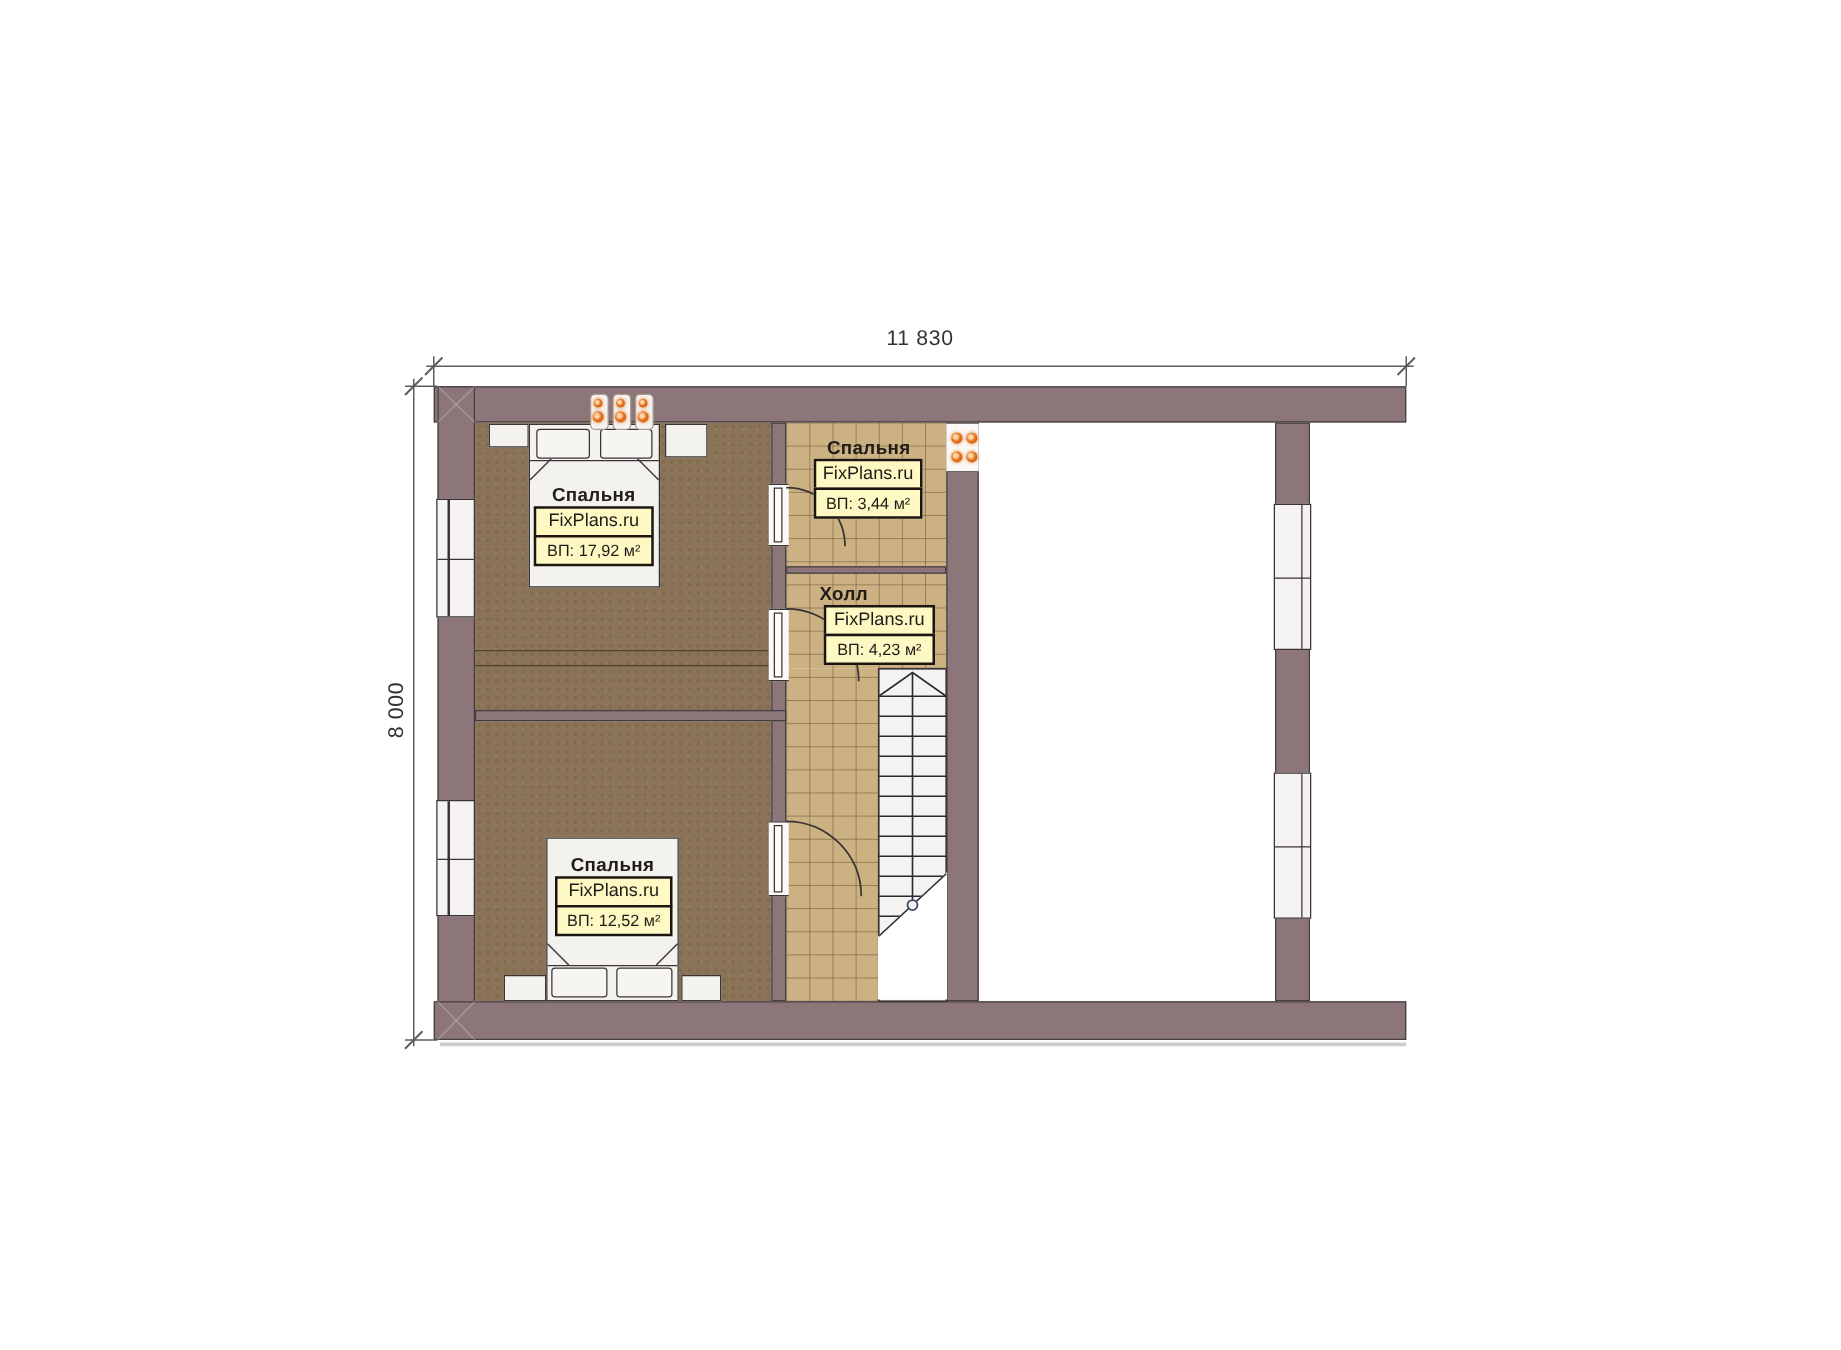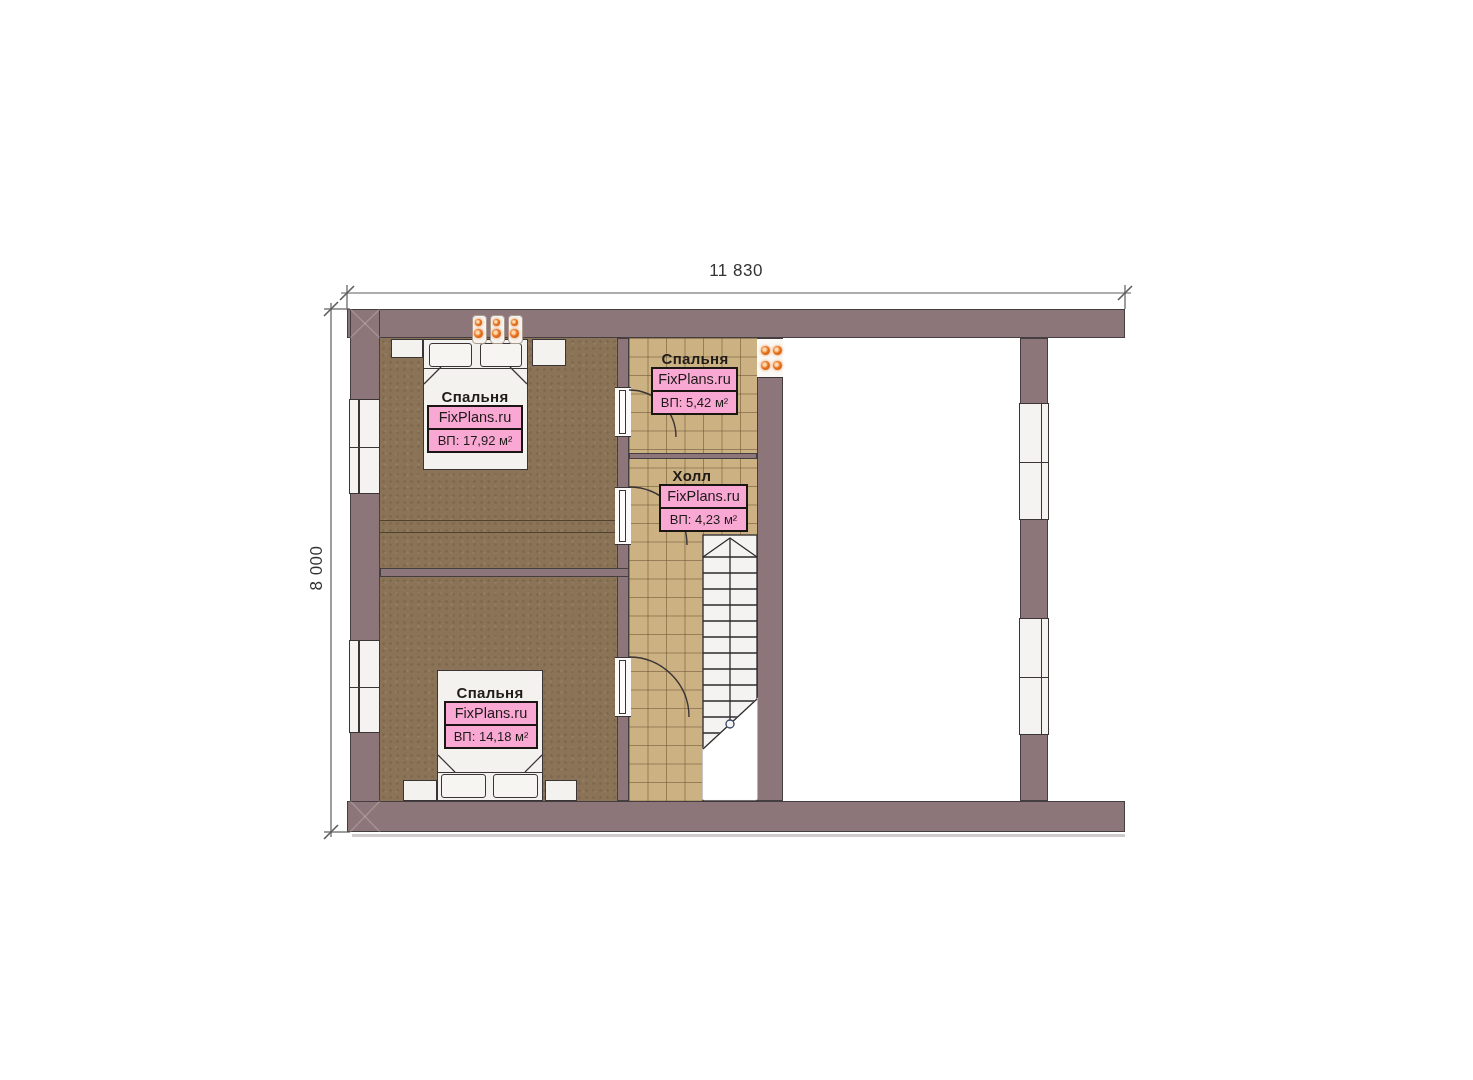--- a/index.html
+++ b/index.html
@@ -23,21 +23,21 @@
   .pillow{position:absolute;background:#f6f5f2;border:1.3px solid var(--outline);border-radius:3px;box-sizing:border-box;}
   .doorslot{position:absolute;background:#fbfaf8;border-top:1.5px solid var(--outline);
             border-bottom:1.5px solid var(--outline);box-sizing:border-box;z-index:3;}
   .leaf{position:absolute;background:#fdfdfb;border:1px solid var(--outline);box-sizing:border-box;}
   .window{position:absolute;background:#f4f3f1;border:1.5px solid var(--outline);box-sizing:border-box;z-index:4;}
   .glaze{position:absolute;top:0;bottom:0;width:1.5px;background:var(--outline);}
   .split{position:absolute;left:0;right:0;height:1px;background:var(--outline);top:50%;}
   .room-name{position:absolute;z-index:6;font-weight:bold;font-size:15px;text-align:center;
              color:#201c18;letter-spacing:.3px;}
   .infobox{position:absolute;z-index:6;}
-  .infobox .row{border:2px solid #1b1613;background:#f9a8d4;text-align:center;
+  .infobox .row{border:2px solid #1b1613;background:#fef9c3;text-align:center;
                 font-size:14.5px;line-height:19px;padding:1px 2px;}
   .infobox .row + .row{margin-top:-2px;font-size:13px;}
   .dimtext{position:absolute;z-index:6;color:#333;font-size:17px;text-align:center;letter-spacing:.5px;}
   .fixture{position:absolute;width:13px;height:27px;background:#f6f4f0;border:1px solid #a99a90;
            border-radius:4px;z-index:4;}
   .dot{position:absolute;border-radius:50%;background:radial-gradient(circle at 40% 40%, #ffd9ad 0 18%, var(--accent-light) 45%, #b7510e 100%);
        box-shadow:0 0 3px rgba(232,115,31,.9);z-index:5;}
   .attic-line{position:absolute;height:1.3px;background:rgba(60,48,36,.75);z-index:2;}
   svg.overlay{position:absolute;left:0;top:0;z-index:5;pointer-events:none;}
 </style>
@@ -125,33 +125,33 @@
 
   <div class="room-name" style="left:420px;top:388px;width:110px;">Спальня</div>
   <div class="infobox" style="left:427px;top:405px;width:96px;">
     <div class="row">FixPlans.ru</div>
     <div class="row">ВП: 17,92 м²</div>
   </div>
 
   <div class="room-name" style="left:640px;top:350px;width:110px;">Спальня</div>
   <div class="infobox" style="left:651px;top:367px;width:87px;">
     <div class="row">FixPlans.ru</div>
-    <div class="row">ВП: 5,42 м²</div>
-  </div>
-
-  <div class="room-name" style="left:648px;top:467px;width:88px;">Холл</div>
+    <div class="row">ВП: 3,44 м²</div>
+  </div>
+
+  <div class="room-name" style="left:631px;top:467px;width:88px;">Холл</div>
   <div class="infobox" style="left:659px;top:484px;width:89px;">
     <div class="row">FixPlans.ru</div>
     <div class="row">ВП: 4,23 м²</div>
   </div>
 
   <div class="room-name" style="left:437px;top:684px;width:106px;">Спальня</div>
   <div class="infobox" style="left:444px;top:701px;width:94px;">
     <div class="row">FixPlans.ru</div>
-    <div class="row">ВП: 14,18 м²</div>
+    <div class="row">ВП: 12,52 м²</div>
   </div>
 
   <div class="dimtext" style="left:661px;top:261px;width:150px;">11 830</div>
   <div class="dimtext" style="left:286px;top:559px;width:60px;height:18px;transform:rotate(-90deg);">8 000</div>
 
   <svg class="overlay" width="1473" height="1080" viewBox="0 0 1473 1080">
 
     <g stroke="rgba(255,255,255,.22)" stroke-width="1.2">
       <line x1="350" y1="309" x2="380" y2="338"></line>
         <line x1="380" y1="309" x2="350" y2="338"></line>

